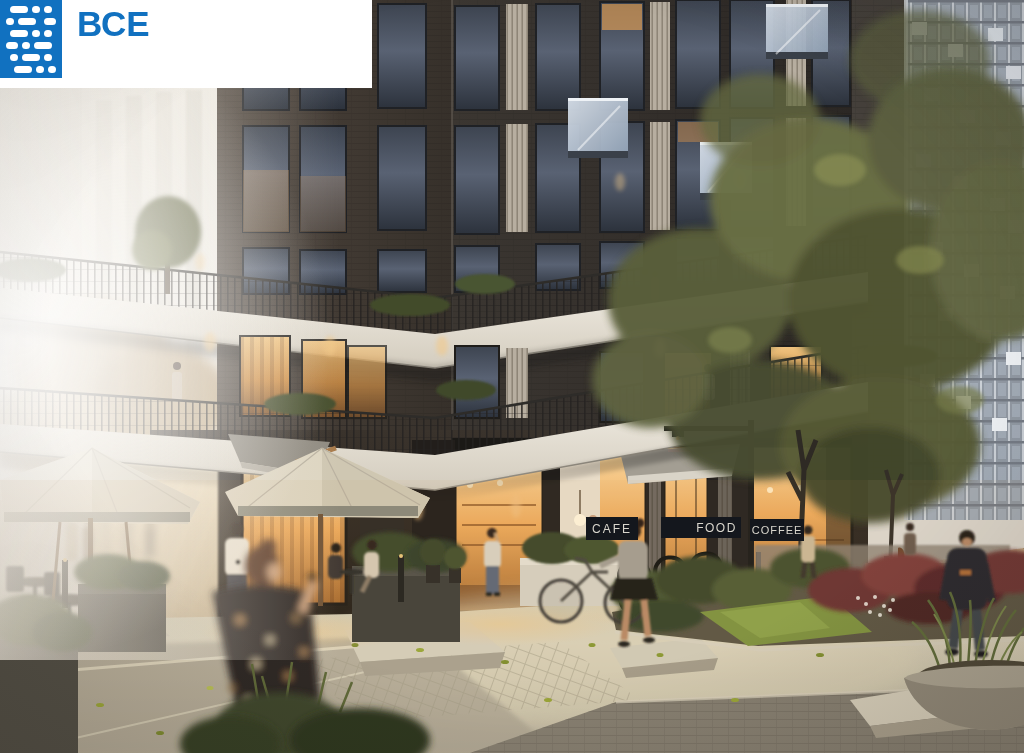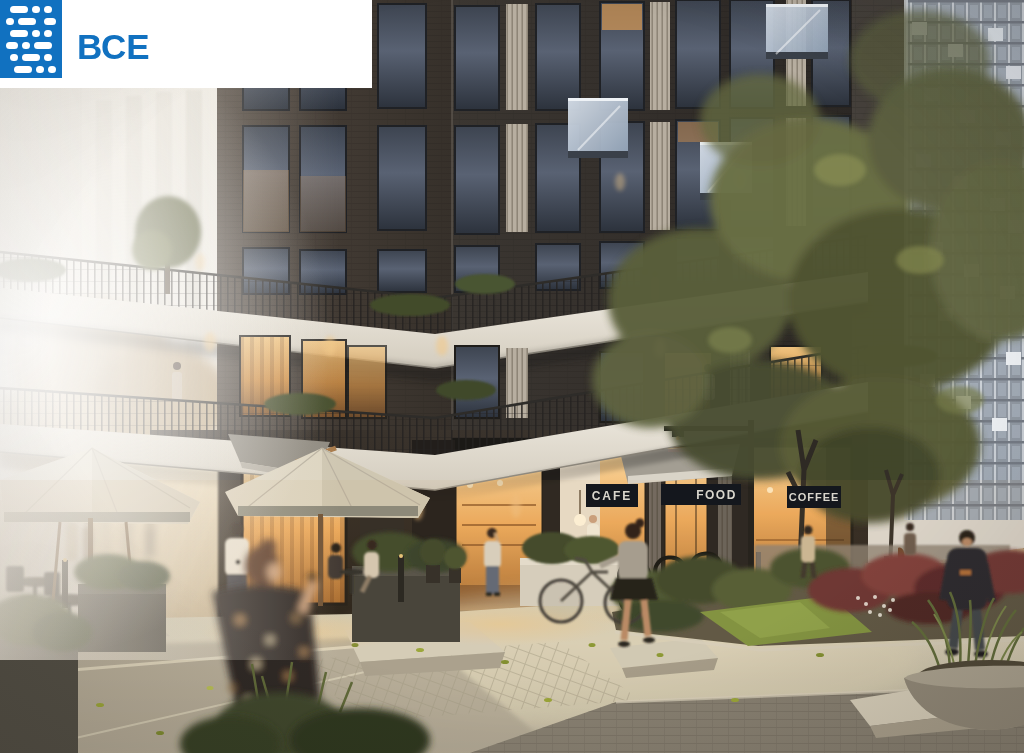--- a/index.html
+++ b/index.html
@@ -1,26 +1,26 @@
 <!DOCTYPE html>
 <html style="--brand-blue: #1171c0; --logo-bg: #ffffff; --sign-bg: #14171d; --sign-text: #d9d6cd; --brick: #3b3631; --brick-dark: #262019; --terrace-white: #f0ebe1; --warm-window: #e9a95e; --storefront-glow: #f3bf7d; --haze: #eae5dc; --tower-grey: #8e939c; --glass-balcony: #a7b4c6; --foliage-olive: #5d6140; --foliage-red: #6e3434; --grass-green: #7f9340; --pavement-light: #cdc5ae; --pavement-dark: #8a857a; --umbrella-cream: #ded7c4; --wood-brown: #8a6a48;"><head>
 <meta charset="utf-8">
 <style>
   html,body{margin:0;padding:0;background:#111;}
   .scene{position:relative;width:1024px;height:753px;overflow:hidden;
          background:#d8d3c9;font-family:"Liberation Sans",sans-serif;}
   .scene svg{position:absolute;left:0;top:0;}
   .sign{position:absolute;display:flex;align-items:center;justify-content:center;
         background:var(--sign-bg,#14171d);color:var(--sign-text,#d9d6cd);
-        font-weight:700;z-index:5;}
+        font-weight:400;z-index:5;margin-top:33px;}
   #sign-cafe{left:586px;top:484px;width:52px;height:23px;font-size:12px;letter-spacing:2px;}
   #sign-food{left:661px;top:484px;width:49px;height:21px;font-size:12px;letter-spacing:1.5px;padding-left:31px;}
-  #sign-coffee{left:787px;top:486px;width:54px;height:22px;font-size:11px;letter-spacing:1px;}
+  #sign-coffee{left:750px;top:486px;width:54px;height:22px;font-size:11px;letter-spacing:1px;}
   .logo{position:absolute;left:0;top:0;width:372px;height:88px;
-        background:var(--logo-bg,#fff);z-index:10;display:flex;align-items:center;}
+        background:var(--logo-bg,#fff);z-index:10;display:flex;align-items:flex-start;}
   .logo-icon{width:62px;height:78px;margin:5px 0 0 6px;flex:0 0 auto;}
   .logo-text{padding:6px 0 0 9px;color:var(--brand-blue,#1171c0);font-weight:700;
              line-height:36px;font-size:35px;letter-spacing:0;white-space:nowrap;}
 </style>
 </head>
 <body>
 
 <div class="scene">
 <svg width="1024" height="753" viewBox="0 0 1024 753">
   <defs>

